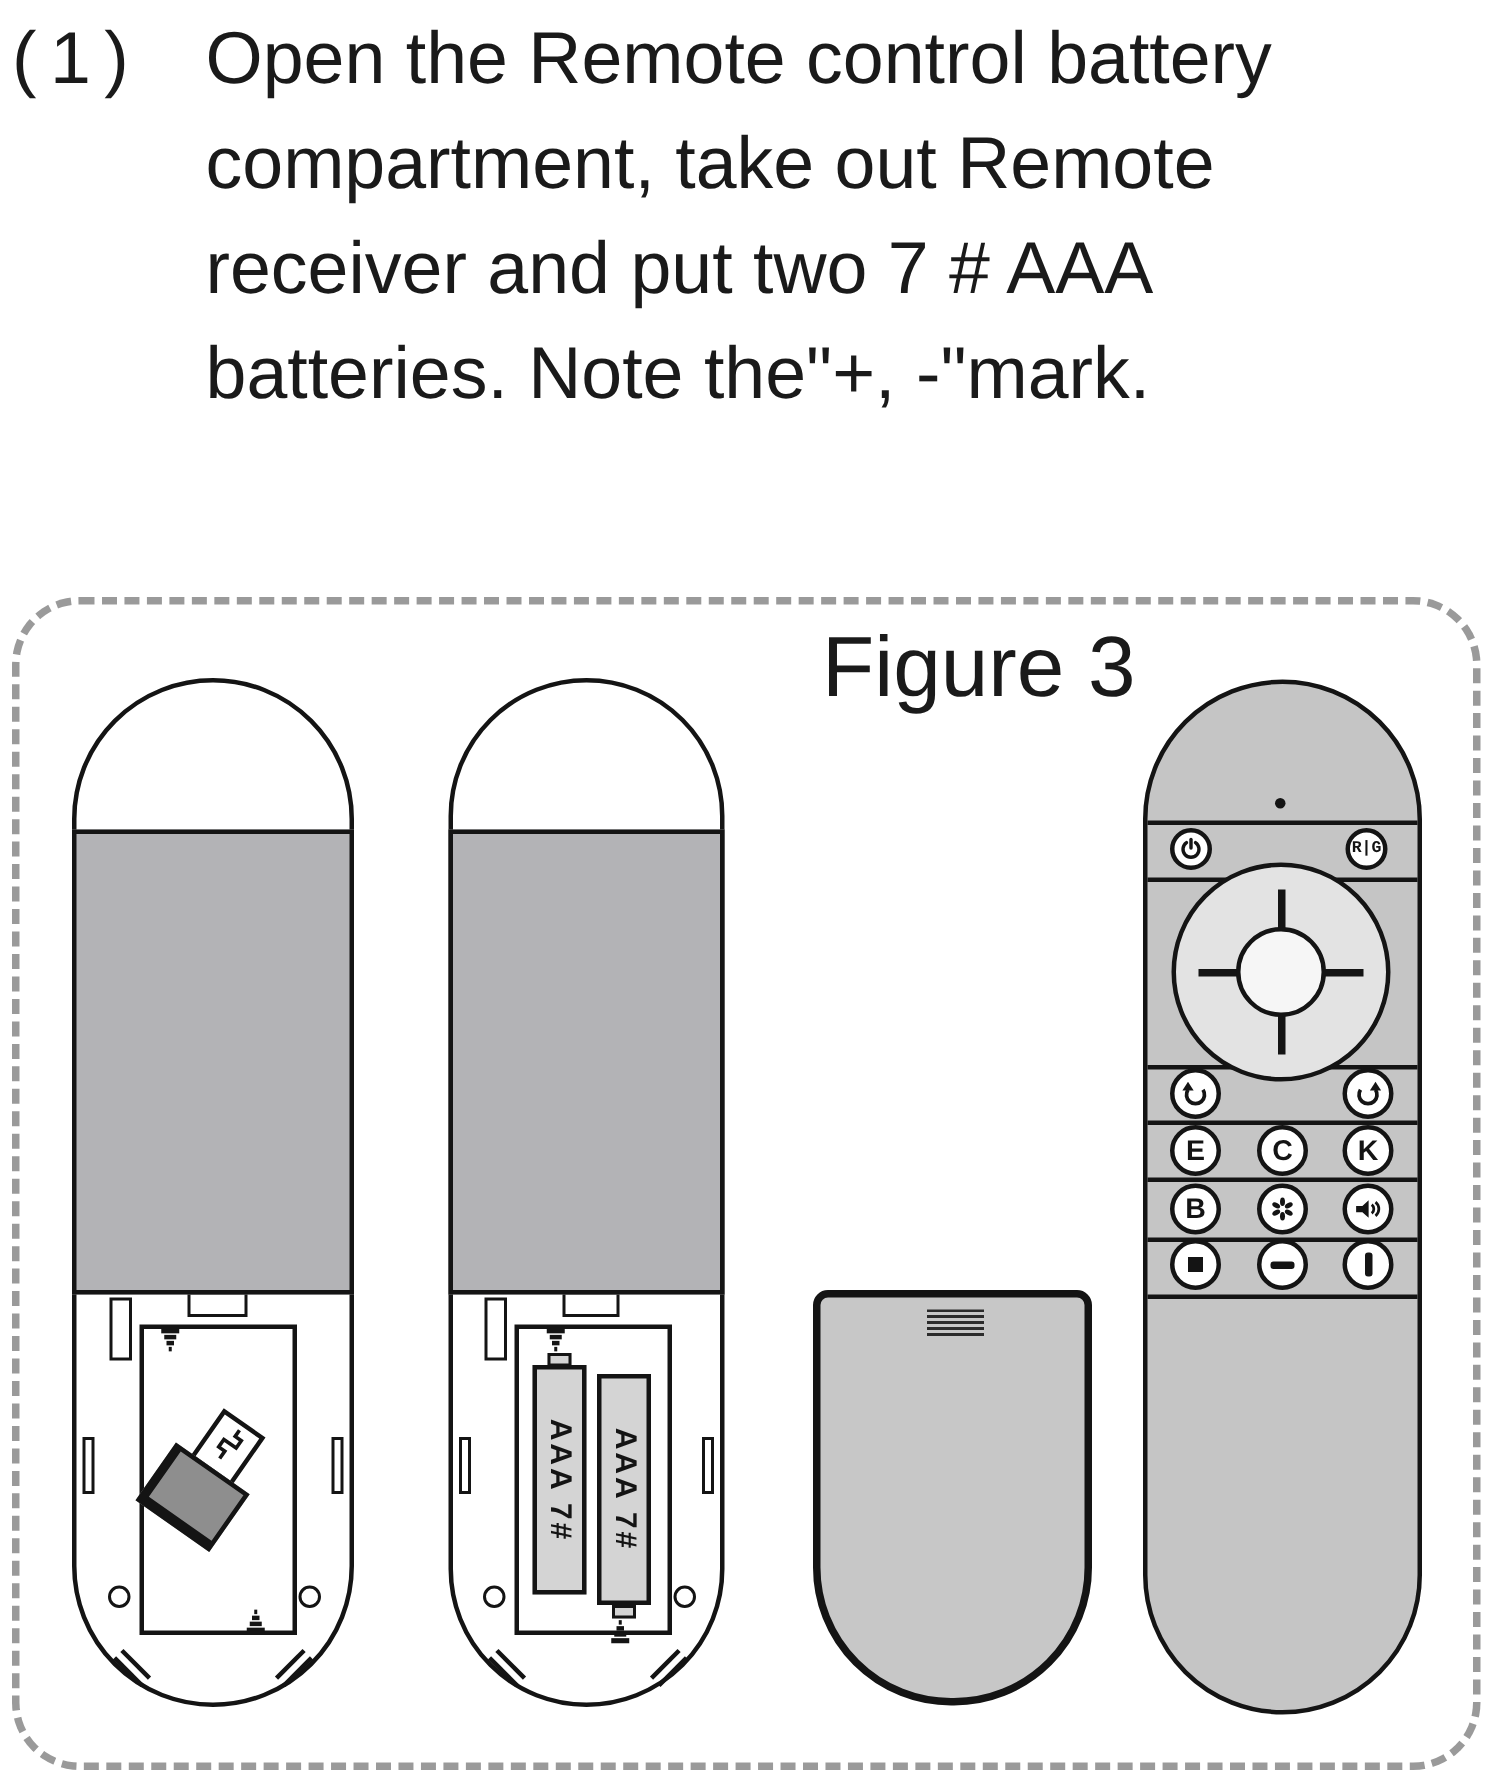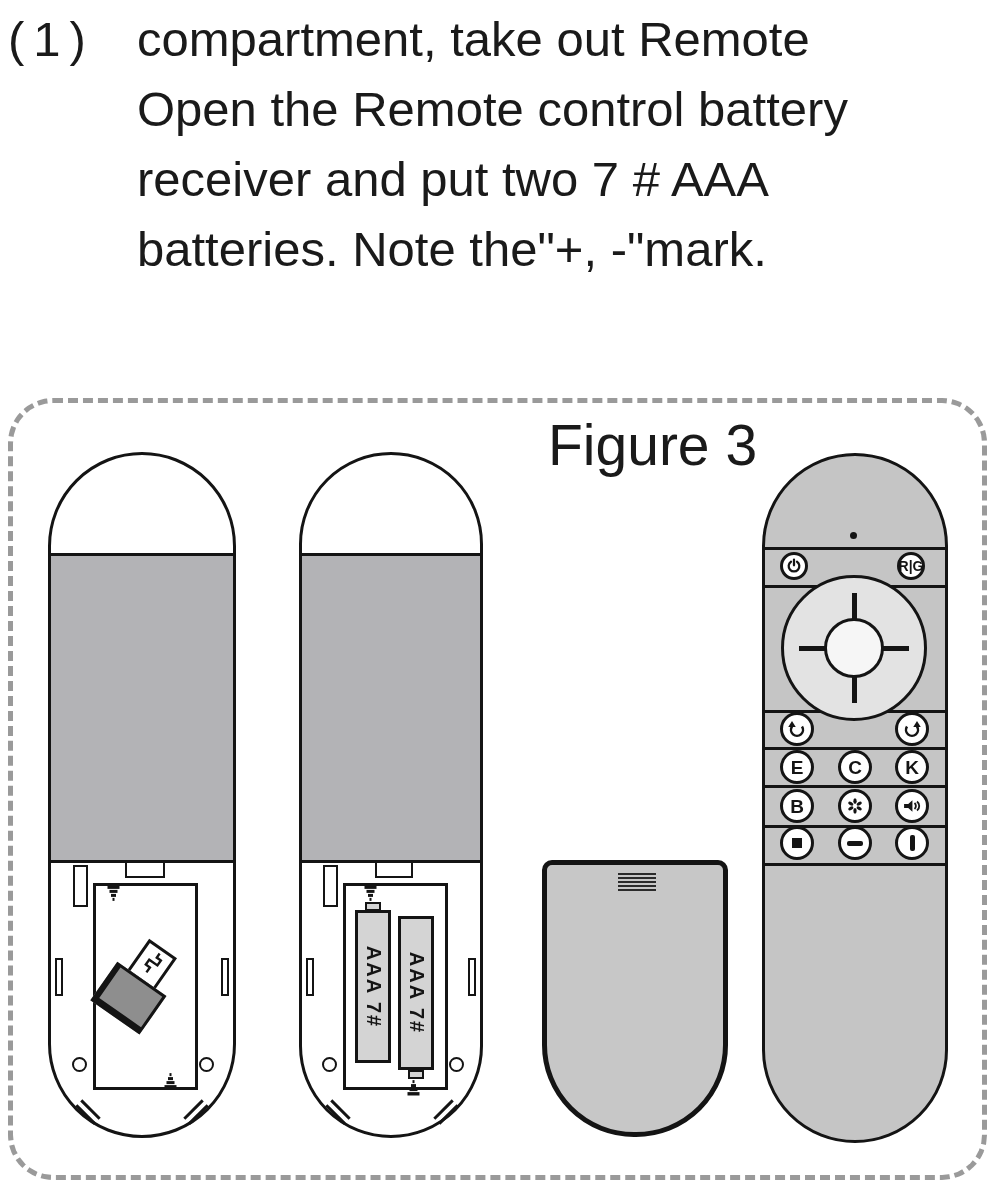--- a/index.html
+++ b/index.html
@@ -38,41 +38,41 @@
          border:5px solid #141414;border-radius:10px 10px 92px 92px;box-sizing:border-box;}
   .cover-ridges{position:absolute;left:71px;top:8px;width:38px;height:18px;
                 background:repeating-linear-gradient(to bottom,#2b2b2b 0 2px,rgba(0,0,0,0) 2px 4px);}
   
   .front{background:#c5c5c5;}
   .dv{position:absolute;left:0;width:180px;height:3px;background:#141414;z-index:1;}
   .irdot{position:absolute;left:85px;top:76px;width:7px;height:7px;background:#141414;border-radius:50%;}
   .btn{position:absolute;width:34px;height:34px;border:3px solid #141414;border-radius:50%;background:#fff;
        box-sizing:border-box;display:flex;align-items:center;justify-content:center;
        font-weight:bold;font-size:19px;color:#141414;z-index:4;line-height:1;}
-  .btn.small{width:28px;height:28px;font-size:14px;letter-spacing:0;}
+  .btn.small{width:28px;height:28px;font-size:11px;letter-spacing:0;font-family:Liberation Mono, monospace;}
   .dpad{position:absolute;left:16px;top:119px;width:146px;height:146px;background:#e3e3e3;
         border:3px solid #141414;border-radius:50%;box-sizing:border-box;z-index:3;}
   .dpad-center{position:absolute;left:40px;top:40px;width:60px;height:60px;background:#f6f6f6;
                border:3px solid #141414;border-radius:50%;box-sizing:border-box;}
   .tick{position:absolute;background:#141414;}
   .glyph-square{width:10px;height:10px;background:#141414;}
   .glyph-minus{width:16px;height:5px;background:#141414;border-radius:2px;}
   .glyph-bar{width:5px;height:16px;background:#141414;border-radius:2px;}
   svg{display:block;}
 </style>
 </head>
 <body>
 
 <div class="page">
 
   <div class="instruction">
     <span class="instr-marker">(1)</span>
     <div class="instr-lines">
+      <div>Open the Remote control battery</div>
       <div>compartment, take out Remote</div>
-      <div>Open the Remote control battery</div>
       <div>receiver and put two 7 # AAA</div>
       <div>batteries. Note the"+, -"mark.</div>
     </div>
   </div>
 
   <div class="figure-box"></div>
   <div class="figure-label">Figure 3</div>
 
   <div class="capsule" style="left:48px;top:452px;width:188px;height:686px;">
     <div class="grayrect" style="left:-3px;top:98px;width:188px;height:310px;"></div>

